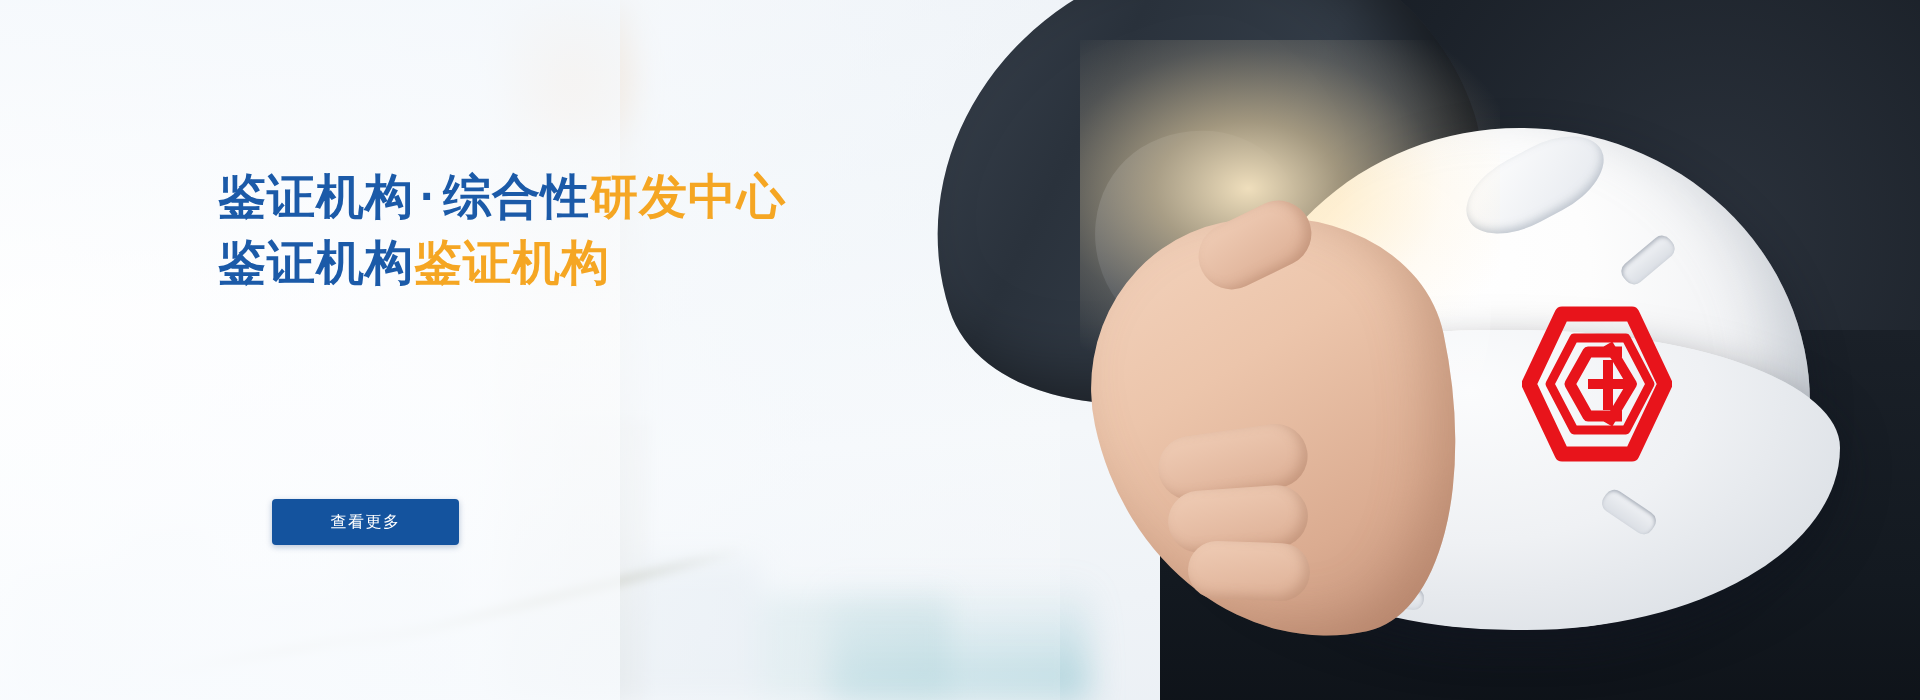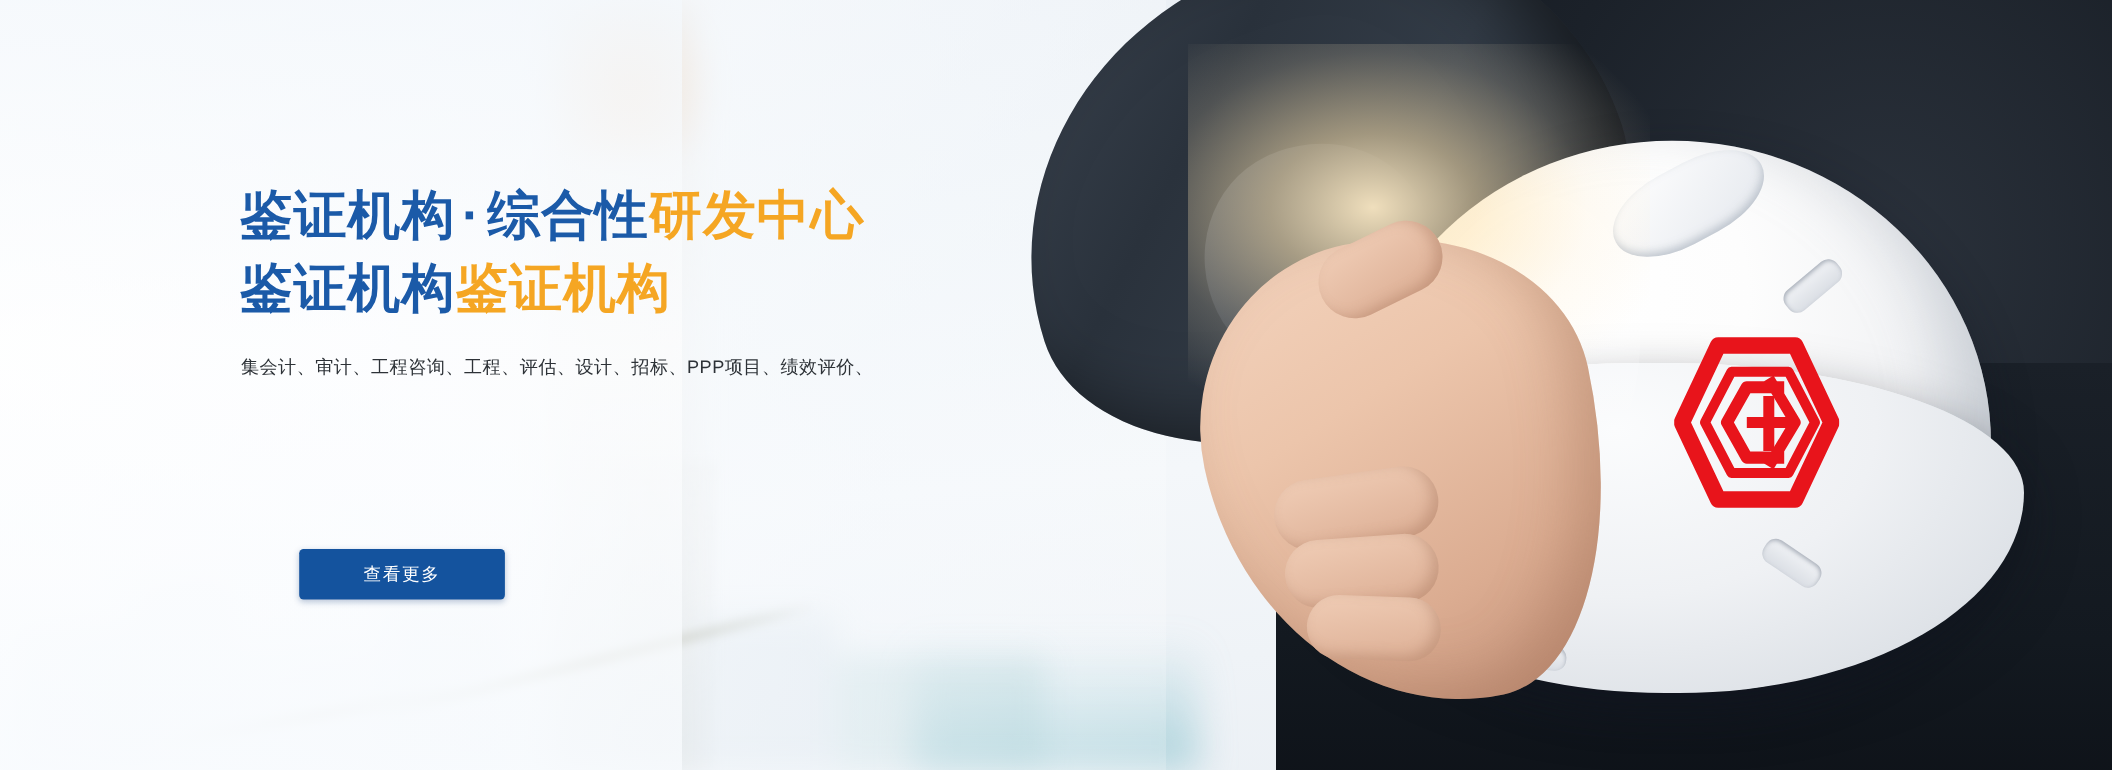--- a/index.html
+++ b/index.html
@@ -317,19 +317,18 @@
     <div class="headline">
       <div class="hl-line">
         <span class="hl-blue">鉴证机构</span><span class="hl-dot">·</span><span class="hl-blue">综合性</span><span class="hl-orange">研发中心</span>
       </div>
       <div class="hl-line">
         <span class="hl-blue">鉴证机构</span><span class="hl-orange">鉴证机构</span>
       </div>
     </div>
 
     <div class="desc">
-      <div class="desc-line">集会计、审计、工程咨询、工程、评估、设计、招标、PPP项目、绩效评价、</div>
     </div>
 
     <button class="cta">查看更多</button>
   </div>
 
 </div>
 
 </body></html>

